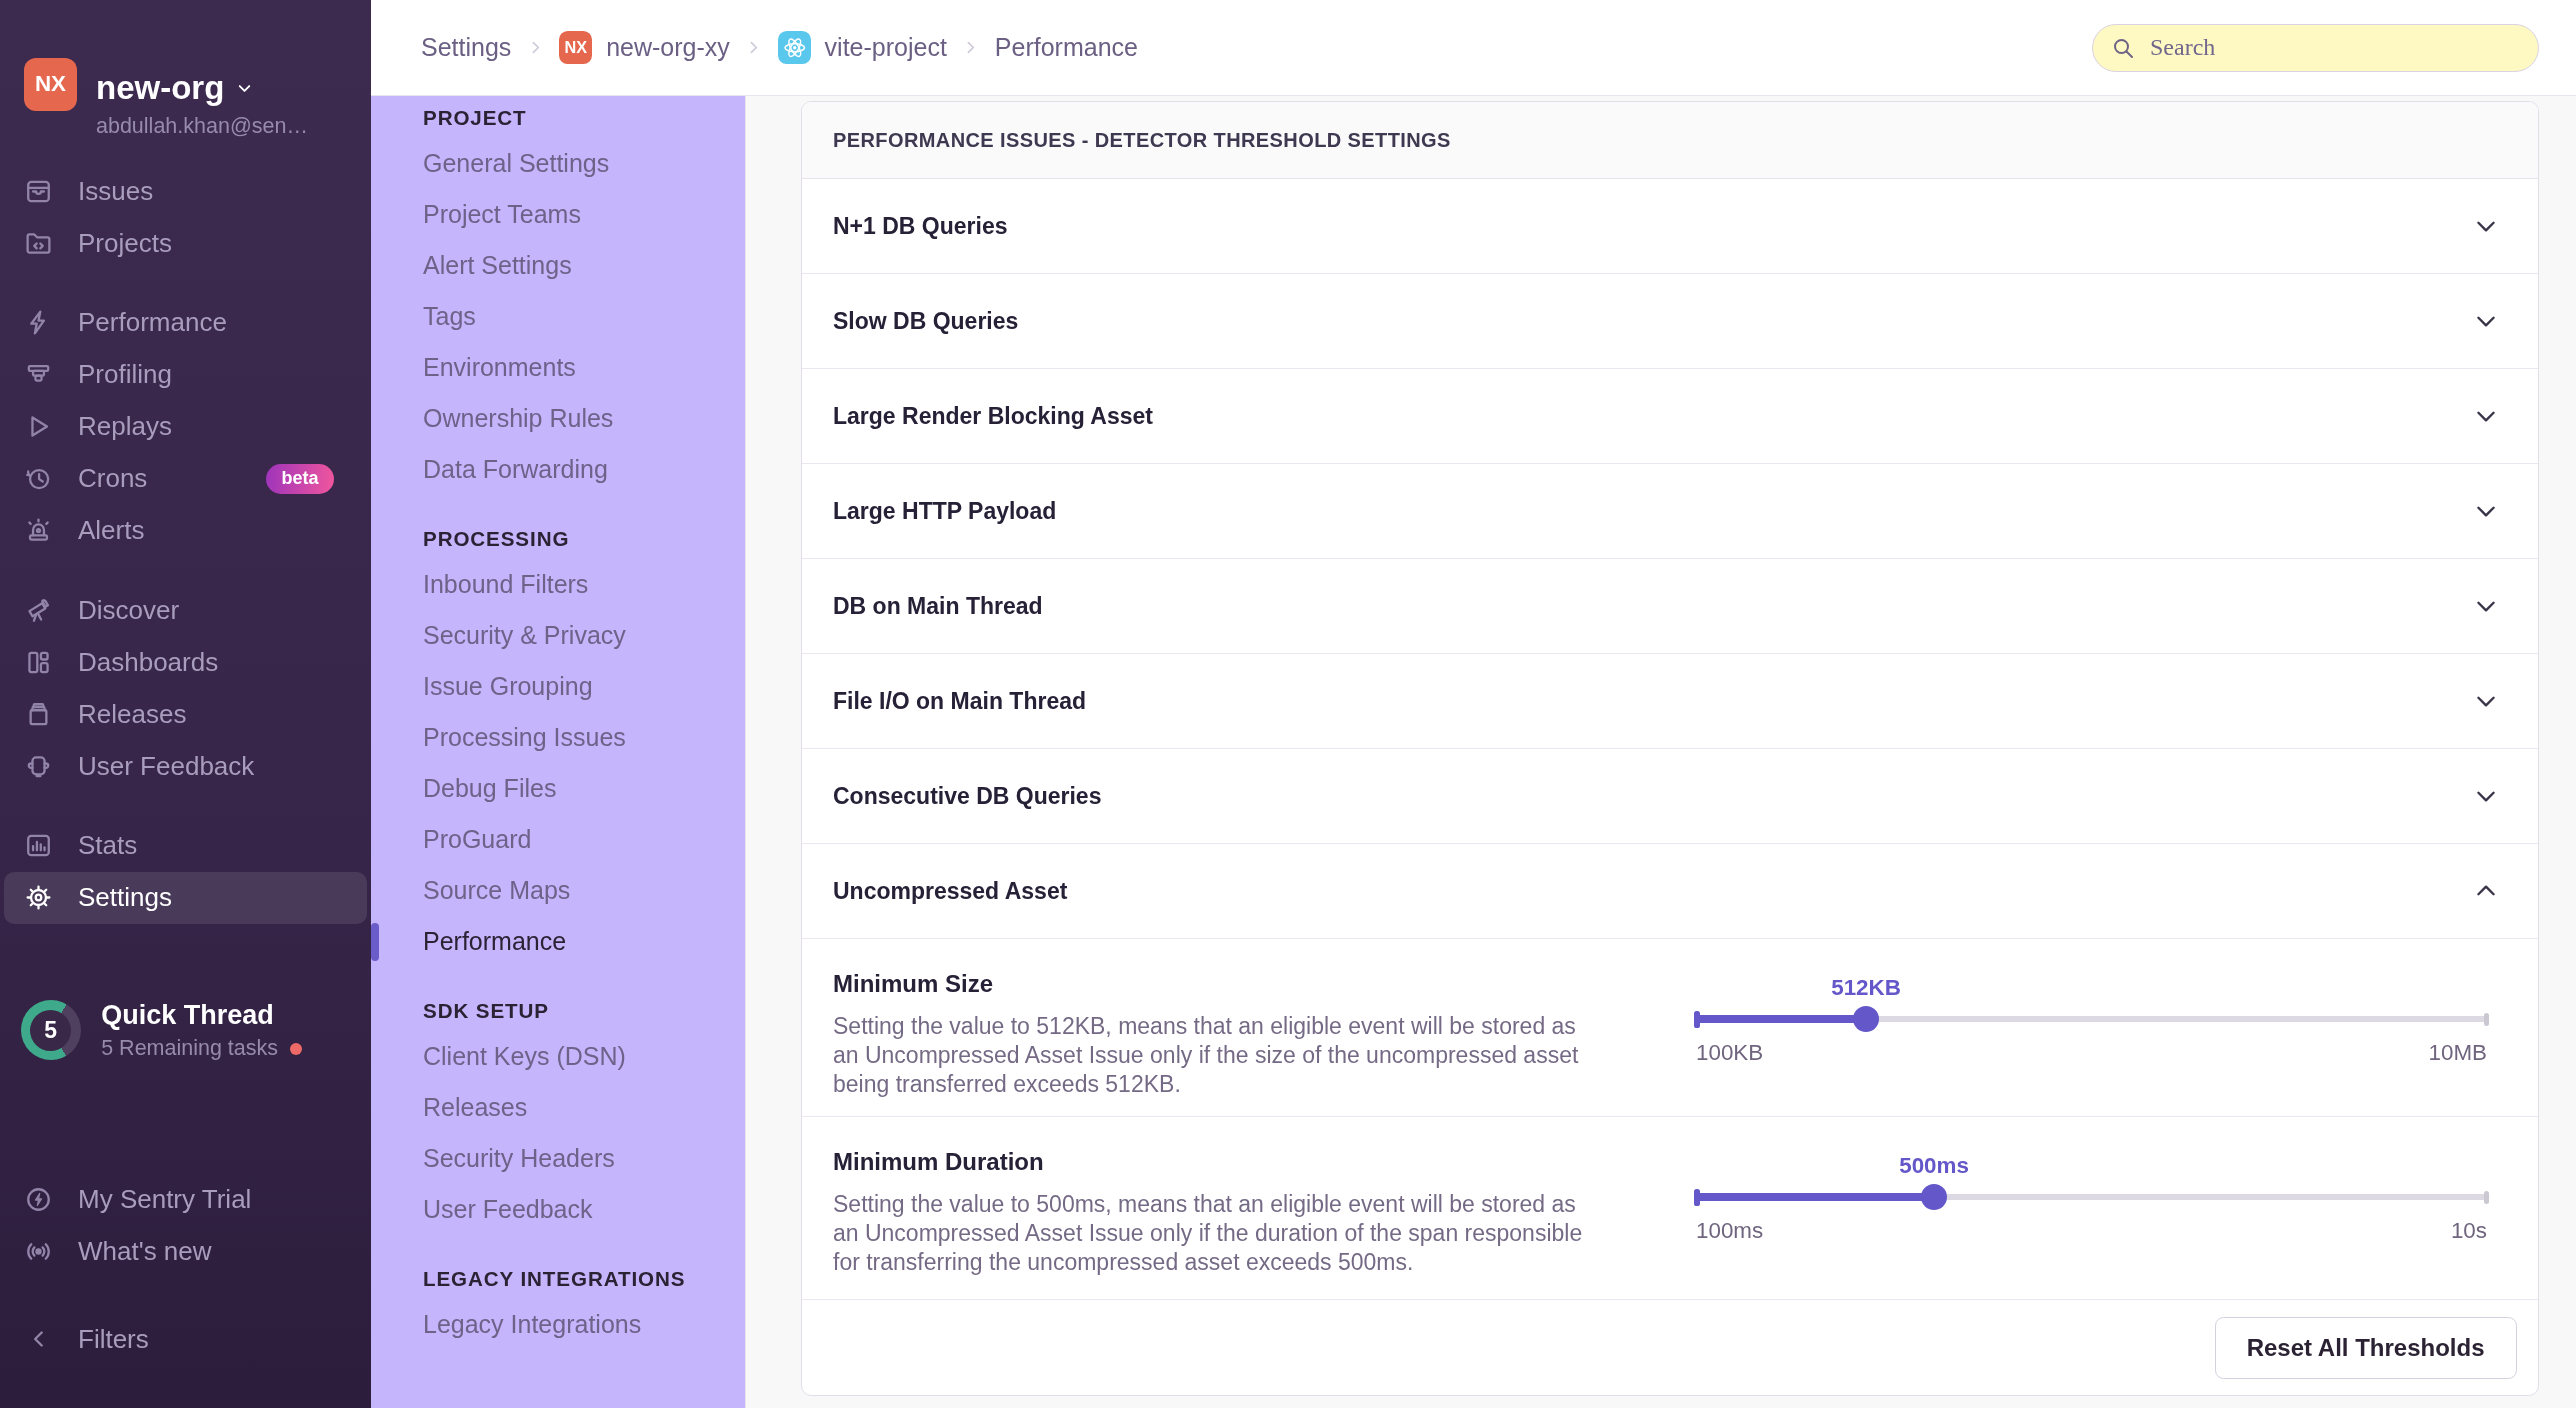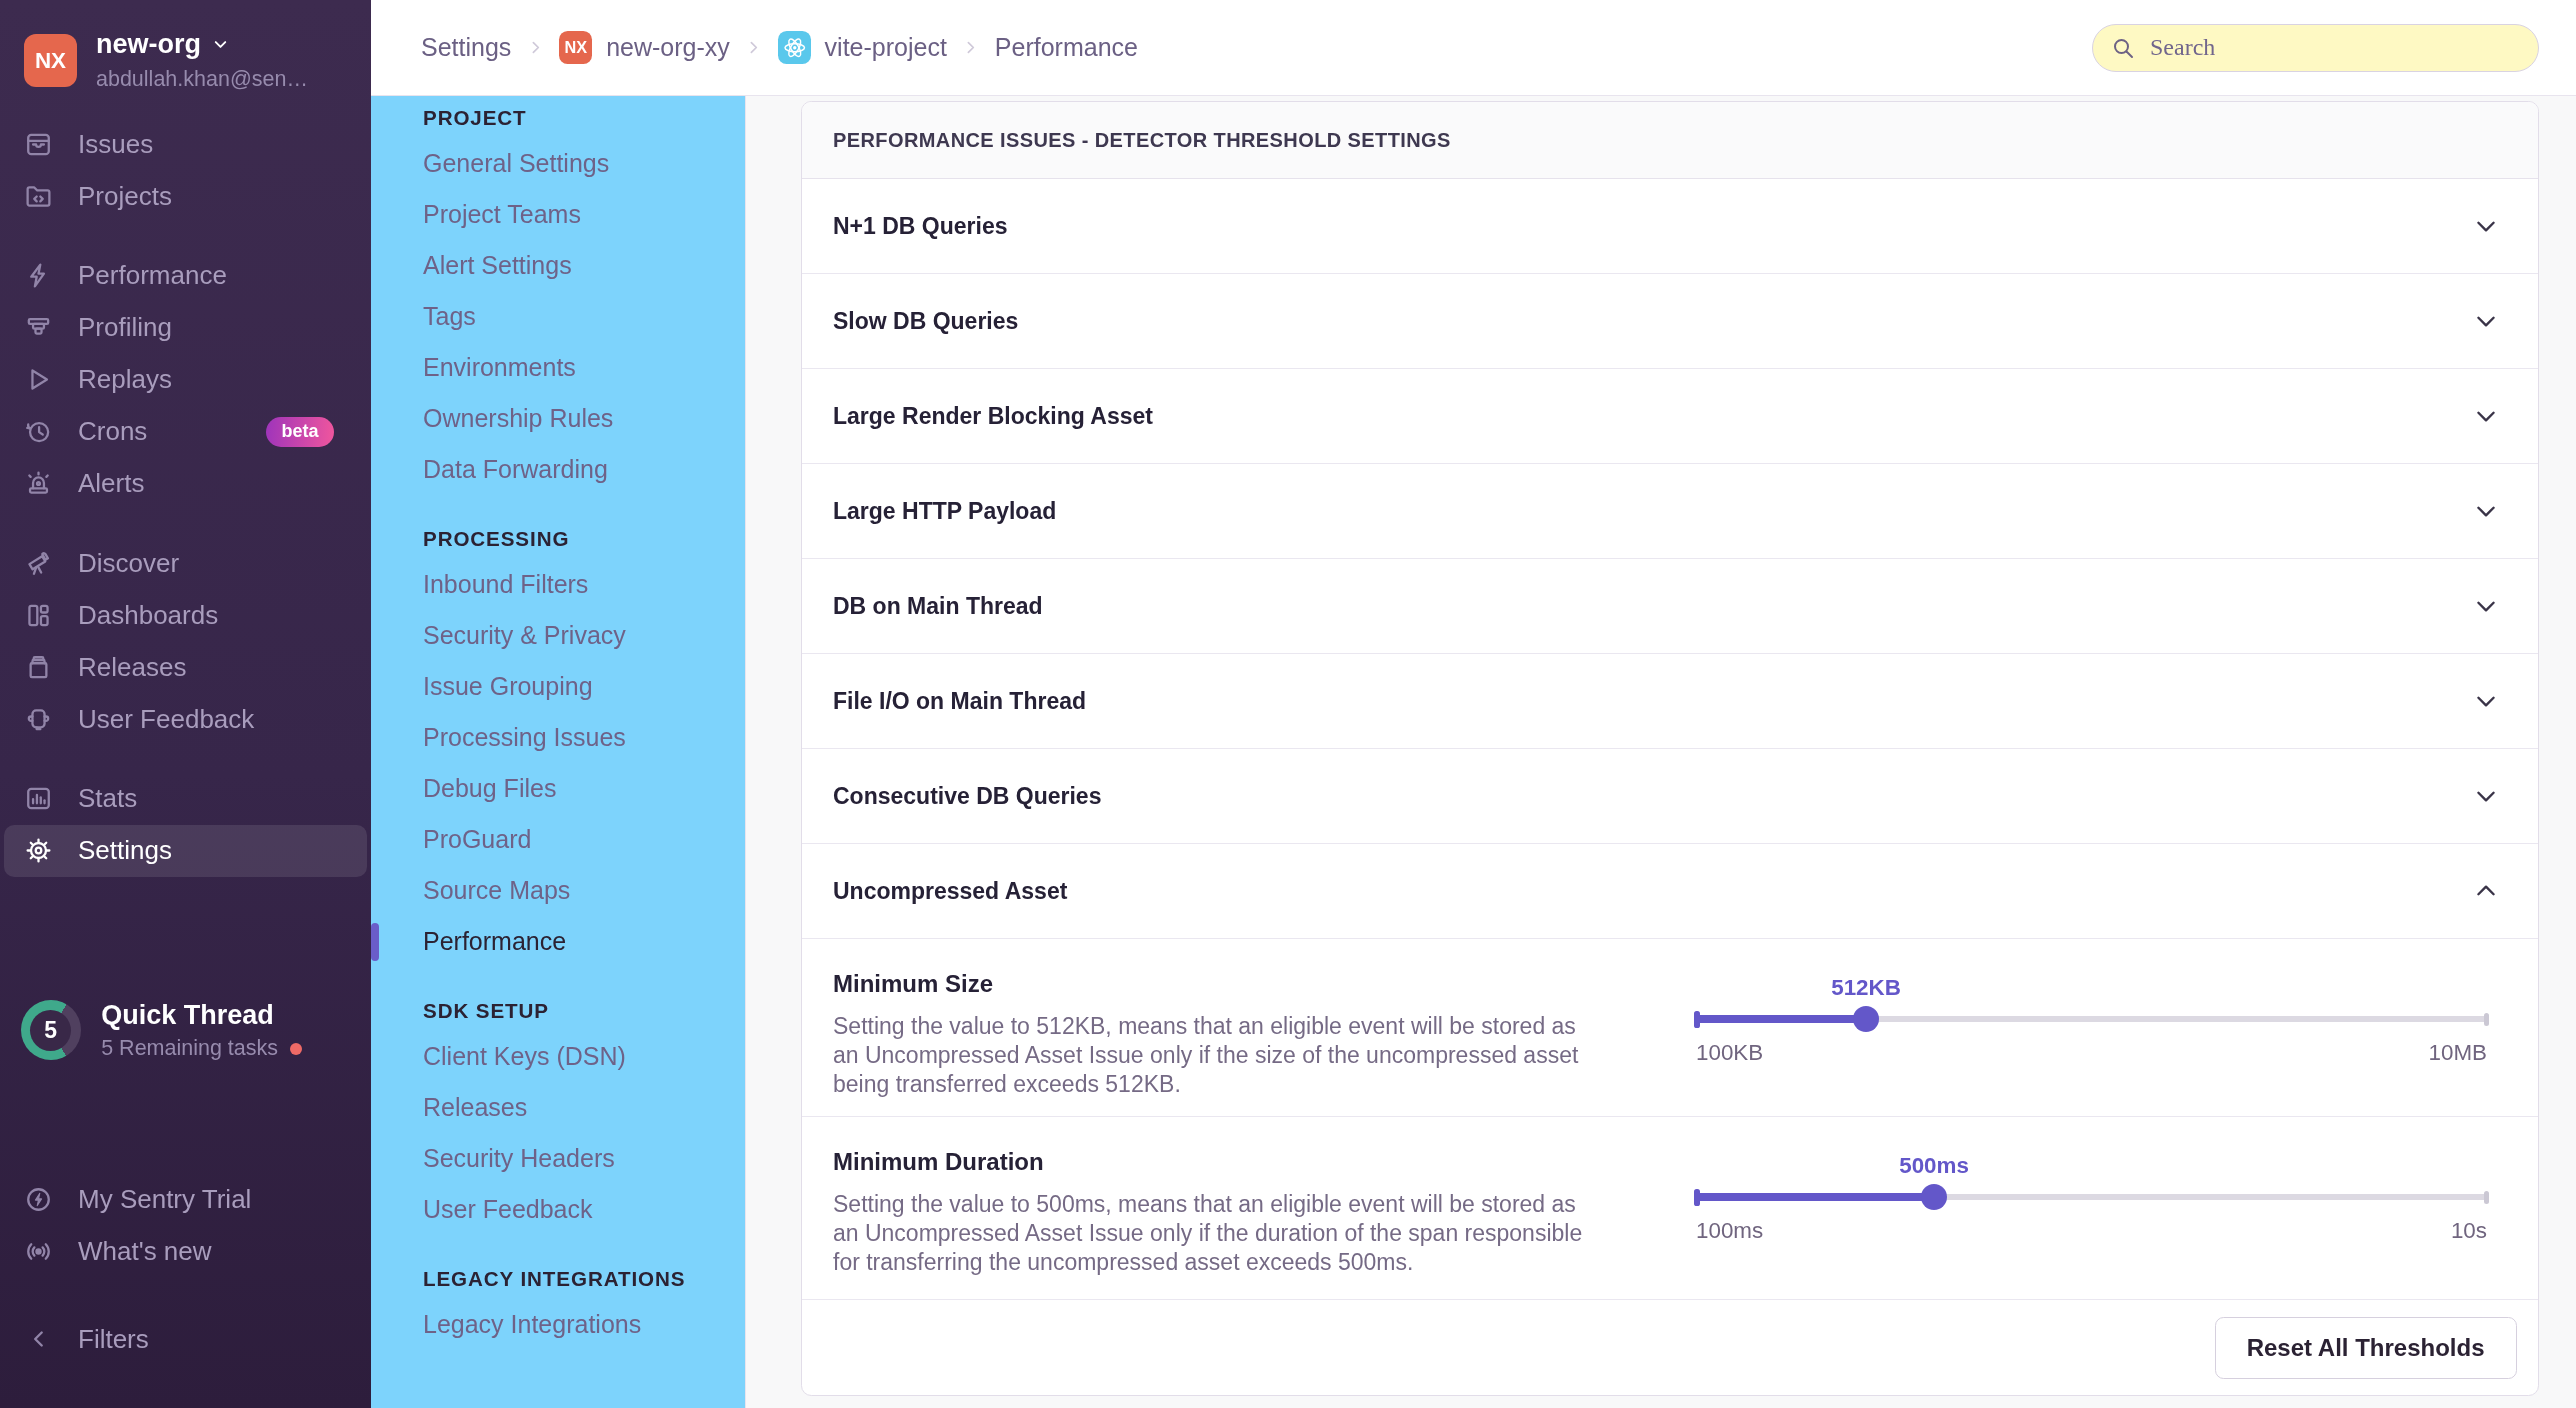--- a/index.html
+++ b/index.html
@@ -7,21 +7,21 @@
   body { font-family:"Liberation Sans", sans-serif; background:#f8f8f9; }
   .app { display:flex; width:2576px; height:1408px;justify-content:center; }
 
   
   .sidebar { width:371px; height:1408px; flex:0 0 371px;
     background:linear-gradient(180deg,#3d2b4f 0%,#37264a 55%,#2d1d3c 100%);
     display:flex; flex-direction:column; padding:26px 0 15.5px; color:#a79cbc; }
   .org { display:flex; gap:19px; margin:3.4px 20.6px 26px 24px; align-items:center; }
   .org-avatar { width:53px; height:53px; border-radius:12px; background:#e5674d; color:#fff;
     font-size:22.4px; font-weight:700; display:flex; align-items:center; justify-content:center; flex:0 0 53px; }
-  .org-name { color:#fff; font-size:27px; font-weight:700; display:flex; align-items:center; gap:10.3px; }
+  .org-name { color:#fff; font-size:33px; font-weight:700; display:flex; align-items:center; gap:10.3px;margin-top:40px; }
   .org-email { color:#978bad; font-size:21.5px; margin-top:6.9px; max-width:249px; overflow:hidden; text-overflow:ellipsis; white-space:nowrap; }
   .nav-group { margin-bottom:27.5px; padding:0 4px; }
   .nav-item { height:52px; display:flex; align-items:center; padding:0 33px 0 19px; gap:24px;
     font-size:26px; color:#a99dbd; border-radius:10.3px; cursor:pointer; }
   .nav-item .nicon { width:31px; height:31px; flex:0 0 31px; color:#9184a8; display:flex; align-items:center; justify-content:center; }
   .nav-item.active { background:rgba(255,255,255,0.10); color:#fff; }
   .nav-item.active .nicon { color:#fff; }
   .beta-pill { margin-left:auto; background:linear-gradient(95deg,#9e34bb,#f0569d); color:#fff;
     font-size:18px; font-weight:700; padding:4.3px 15.5px; border-radius:859px; }
   .qstart { margin:auto 20.6px 112px 20.6px; display:flex; gap:20.6px; align-items:center; }
@@ -48,21 +48,21 @@
     display:flex; align-items:center; justify-content:center; }
   .search-wrap { margin-left:auto; position:relative; }
   .search-input { width:447px; height:48px; border:1.7px solid #d9d3e2; border-radius:24px;
     padding:0 20.6px 0 57px; font-size:24px; color:#3a3448; outline:none; font-family:Liberation Serif, serif; background:#fef9c3; }
   .search-input::placeholder { color:#71668c; }
   .search-icn { position:absolute; left:19px; top:12px; color:#6d6284; }
 
   .bodyrow { flex:1; display:flex; min-height:0; }
 
   
-  .subnav { width:375px; flex:0 0 375px; background:#7dd3fc; border-right:1.7px solid #e8e4ee;
+  .subnav { width:375px; flex:0 0 375px; background:#c4b5fd; border-right:1.7px solid #e8e4ee;
     padding:1.7px 0 0 0; position:relative; }
   .subnav-section { margin-bottom:24px; }
   .subnav-header { height:40px; display:flex; align-items:center; padding-left:52px;
     font-size:20.6px; font-weight:700; letter-spacing:0.9px; color:#2b2233; }
   .subnav-item { height:51px; display:flex; align-items:center; padding-left:52px;
     font-size:25px; color:#6e6288; cursor:pointer; position:relative; }
   .subnav-item.active { color:#2b2233; font-weight:400; }
   .active-bar { position:absolute; left:0; top:6.9px; width:7.7px; height:38px; border-radius:4.3px; background:#6a5dc9; }
 
   

